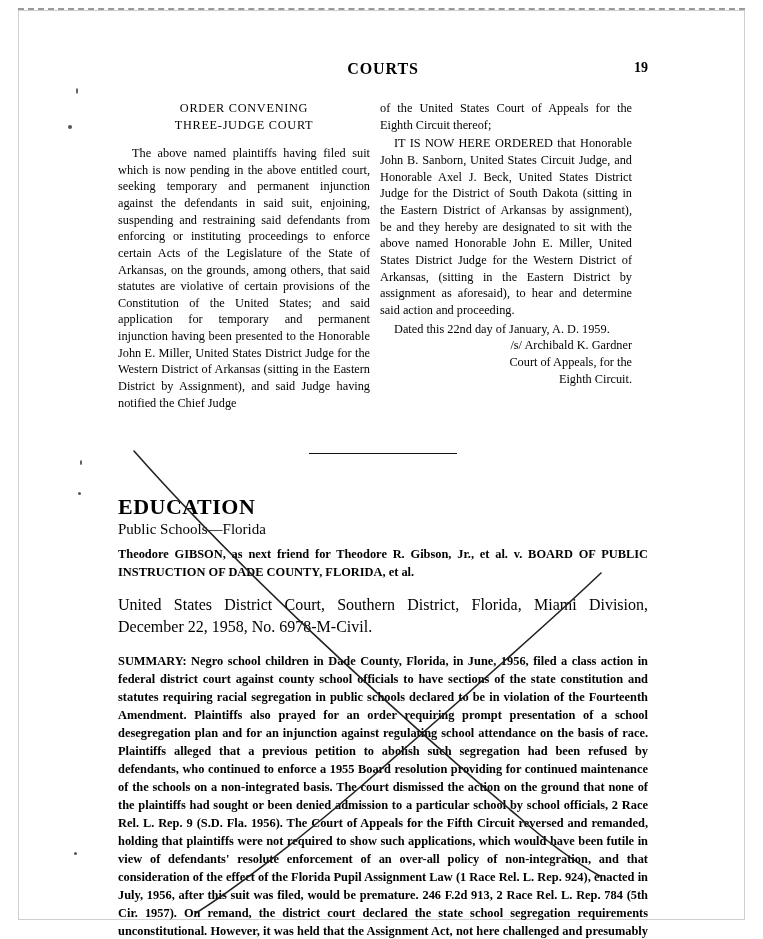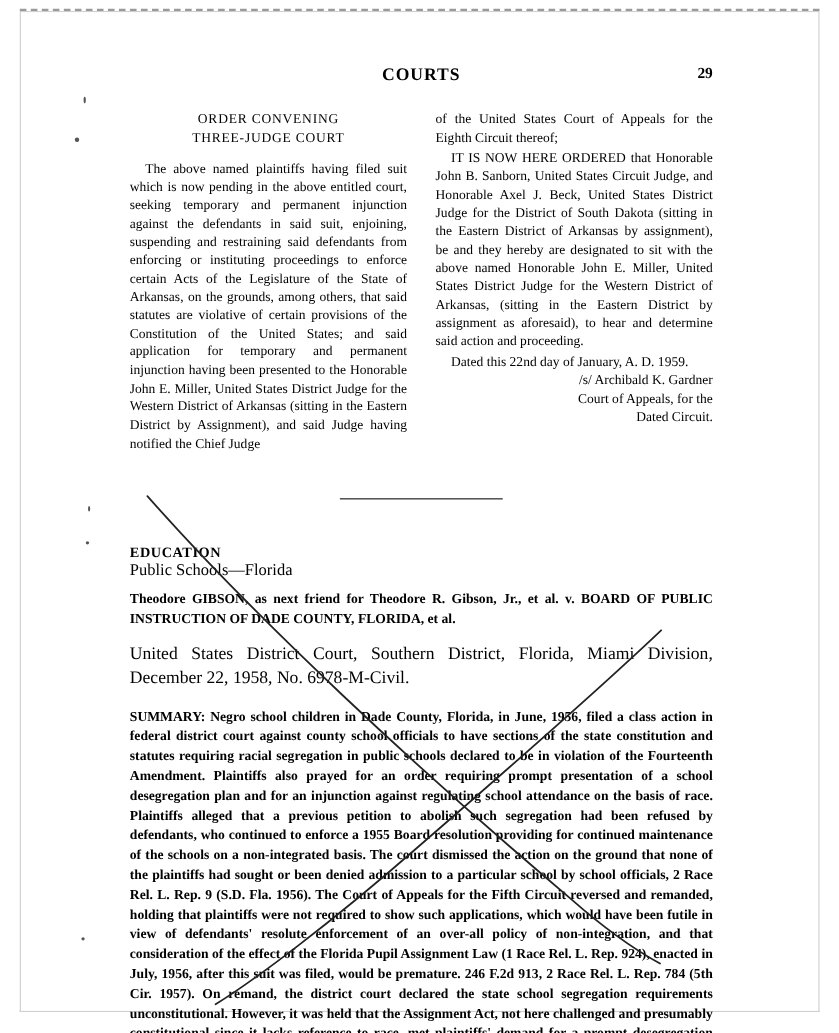--- a/index.html
+++ b/index.html
@@ -74,21 +74,21 @@
     position: absolute;
     right: 0;
     top: 0;
     font-size: 14px;
     font-weight: bold;
   }
 
   
   .columns {
     display: flex;
-    gap: 26px;
+    gap: 10px;
     margin-top: 8px;
   }
   .col {
     width: 252px;
   }
   .col-head {
     text-align: center;
     font-size: 12.3px;
     letter-spacing: 0.7px;
     line-height: 1.42;
@@ -121,21 +121,21 @@
   
   .divider {
     width: 148px;
     height: 0;
     border-top: 1.3px solid #111;
     margin: 40px auto 40px auto;
   }
 
   
   .section-title {
-    font-size: 13px;
+    font-size: 22px;
     letter-spacing: 0.5px;
     margin: 0 0 1px 0;
     font-family: "Liberation Serif", serif;
   }
   .section-sub {
     font-size: 15px;
     margin: 0 0 8px 0;
     font-family: "Liberation Serif", serif;
   }
 
@@ -189,41 +189,41 @@
 <div class="speck" style="left:76px; top:88px; width:2px; height:6px;"></div>
 <div class="speck" style="left:68px; top:125px; width:4px; height:4px;"></div>
 <div class="speck" style="left:80px; top:460px; width:2px; height:5px;"></div>
 <div class="speck" style="left:78px; top:492px; width:3px; height:3px;"></div>
 <div class="speck" style="left:74px; top:852px; width:3px; height:3px;"></div>
 
 <div class="content">
 
   <div class="running-head">
     <div class="title">COURTS</div>
-    <div class="page-number">29</div>
+    <div class="page-number">19</div>
   </div>
 
   <div class="columns">
 
     <div class="col">
       <div class="col-head">
         <div>ORDER CONVENING</div>
         <div>THREE-JUDGE COURT</div>
       </div>
       <p class="indent">The above named plaintiffs having filed suit which is now pending in the above entitled court, seeking temporary and permanent injunction against the defendants in said suit, enjoining, suspending and restraining said defendants from enforcing or instituting proceedings to enforce certain Acts of the Legislature of the State of Arkansas, on the grounds, among others, that said statutes are violative of certain provisions of the Constitution of the United States; and said application for temporary and permanent injunction having been presented to the Honorable John E. Miller, United States District Judge for the Western District of Arkansas (sitting in the Eastern District by Assignment), and said Judge having notified the Chief Judge</p>
     </div>
 
     <div class="col">
       <p>of the United States Court of Appeals for the Eighth Circuit thereof;</p>
       <p class="indent">IT IS NOW HERE ORDERED that Honorable John B. Sanborn, United States Circuit Judge, and Honorable Axel J. Beck, United States District Judge for the District of South Dakota (sitting in the Eastern District of Arkansas by assignment), be and they hereby are designated to sit with the above named Honorable John E. Miller, United States District Judge for the Western District of Arkansas, (sitting in the Eastern District by assignment as aforesaid), to hear and determine said action and proceeding.</p>
       <div class="sig-block">
         <div class="sig-line">Dated this 22nd day of January, A. D. 1959.</div>
         <div class="sig-sub">/s/  Archibald K. Gardner</div>
         <div class="sig-sub">Court of Appeals, for the</div>
-        <div class="sig-sub">Dated Circuit.</div>
+        <div class="sig-sub">Eighth Circuit.</div>
       </div>
     </div>
 
   </div>
 
   <div class="divider"></div>
 
   <h2 class="section-title">EDUCATION</h2>
   <div class="section-sub">Public Schools—Florida</div>
 

